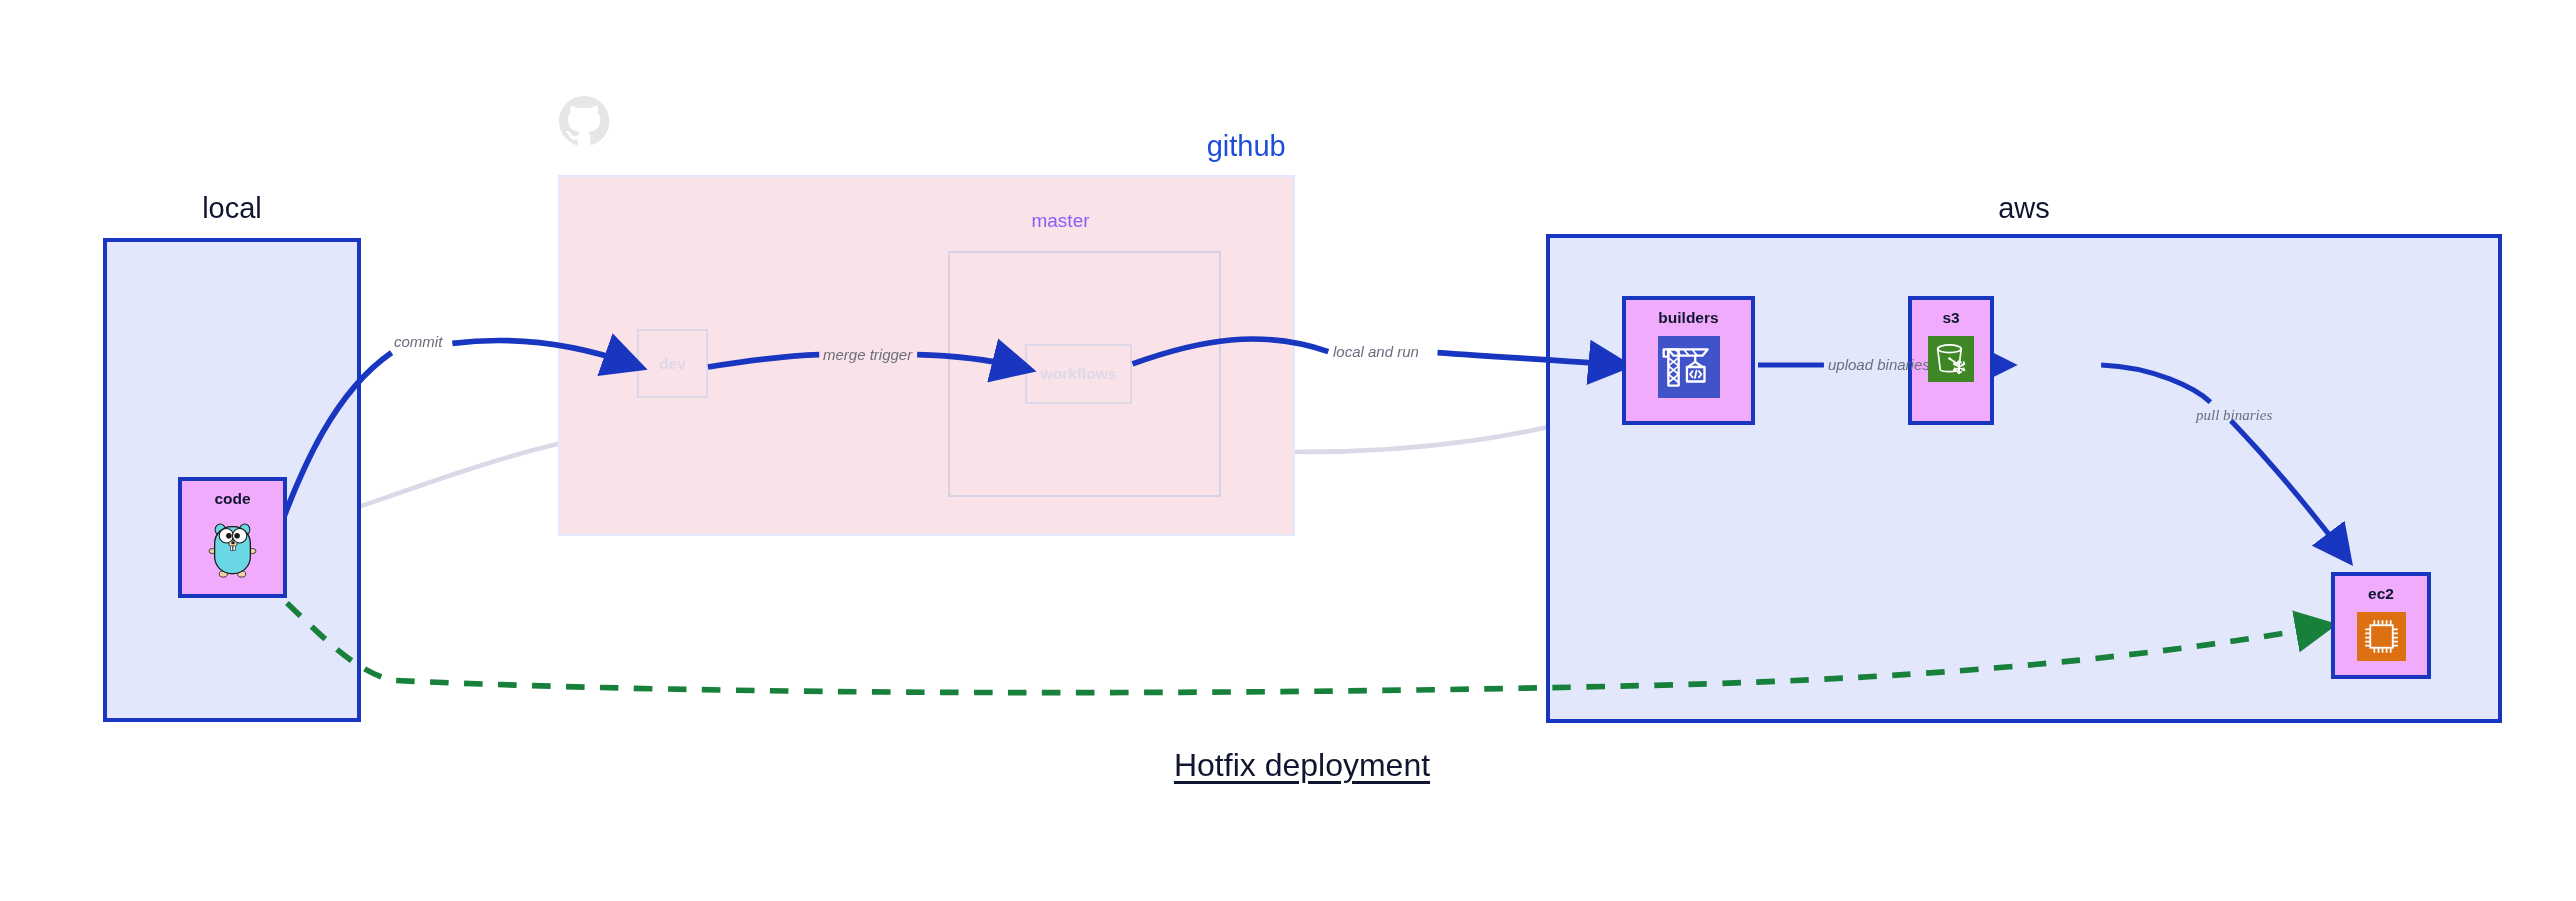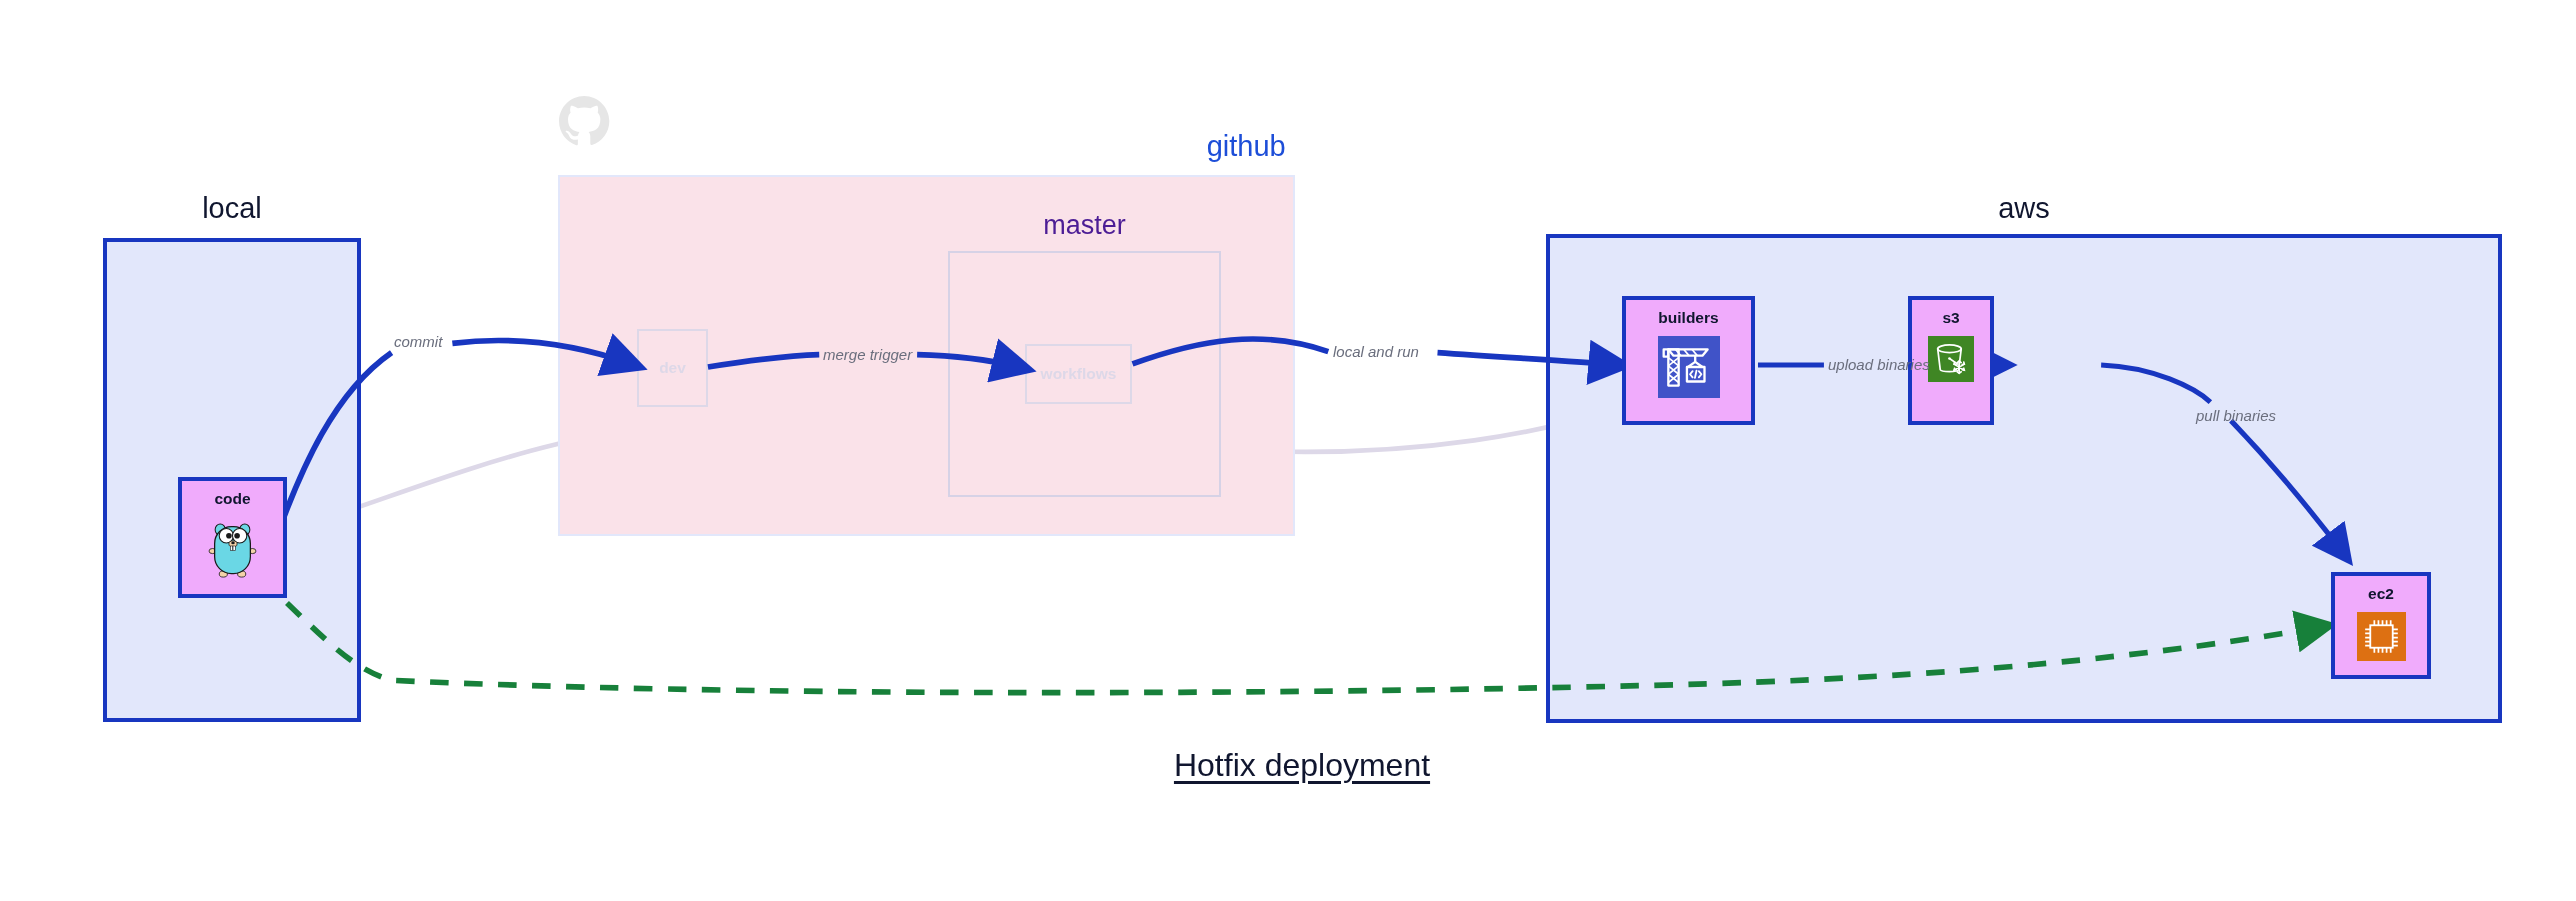--- a/index.html
+++ b/index.html
@@ -25,55 +25,55 @@
     background:#fae2e9;border:2.6px solid #e2e7fb;}
   #github-label{left:1089px;top:130px;width:206px;text-align:right;
     color:#1d4ed8;padding-right:9.3px;box-sizing:border-box;}
 
   #aws-box{left:1546px;top:234px;width:956px;height:489px;
     background:#e2e7fb;border:4.1px solid #1836c0;}
   #aws-label{left:1546px;top:192px;width:956px;}
 
   #master-box{left:948px;top:251px;width:273px;height:246px;
     background:transparent;border:2.6px solid #d6d2e6;}
-  #master-label{left:948px;top:210px;width:273px;font-size:27px;color:#4c1d95;}
+  #master-label{left:924px;top:210px;width:273px;font-size:19px;color:#8b5cf6;}
 
   
   .node{position:absolute;box-sizing:border-box;
     background:#f0abfc;border:4.1px solid #1836c0;
     display:flex;flex-direction:column;align-items:center;}
   .node-title{font-size:15.5px;font-weight:bold;color:#10162f;
     margin-top:10.3px;line-height:1;white-space:nowrap;}
   .node-icon{margin-top:10.3px;}
 
   .ghost-node{position:absolute;box-sizing:border-box;
     background:transparent;border:2.1px solid #ddd8e8;
     display:flex;align-items:center;justify-content:center;}
   .ghost-node-title{font-size:15.5px;font-weight:bold;color:#ddd8e8;white-space:nowrap;}
 
   #code-node{left:178px;top:477px;width:109px;height:121px;}
   #builders-node{left:1622px;top:296px;width:133px;height:129px;}
   #s3-node{left:1908px;top:296px;width:86px;height:129px;}
   #ec2-node{left:2331px;top:572px;width:100px;height:107px;}
 
-  #dev-ghost{left:637px;top:329px;width:71px;height:78px;}
+  #dev-ghost{left:637px;top:329px;width:71px;height:69px;}
   #workflows-ghost{left:1025px;top:344px;width:107px;height:60px;}
 
   
   .edge-label{
     position:absolute;white-space:nowrap;
     font-size:15px;font-style:italic;color:#6a6e7d;
     font-family:"Liberation Sans", sans-serif;
     background:transparent;line-height:1;
   }
   #lbl-commit{left:394px;top:334px;}
   #lbl-merge{left:823px;top:347px;}
   #lbl-upload-run{left:1333px;top:344px;}
   #lbl-upload-bin{left:1828px;top:357px;}
-  #lbl-pull-bin{left:2196px;top:408px;}
+  #lbl-pull-bin{left:2196px;top:408px;font-family:Liberation Serif, serif;}
 
   
   #diagram-title{
     position:absolute;left:0;top:747px;width:2604px;text-align:center;
     font-size:32px;color:#10162f;text-decoration:underline;
     text-underline-offset:5.2px;
     font-family:"Liberation Sans", sans-serif;
   }
 </style>
 </head>

